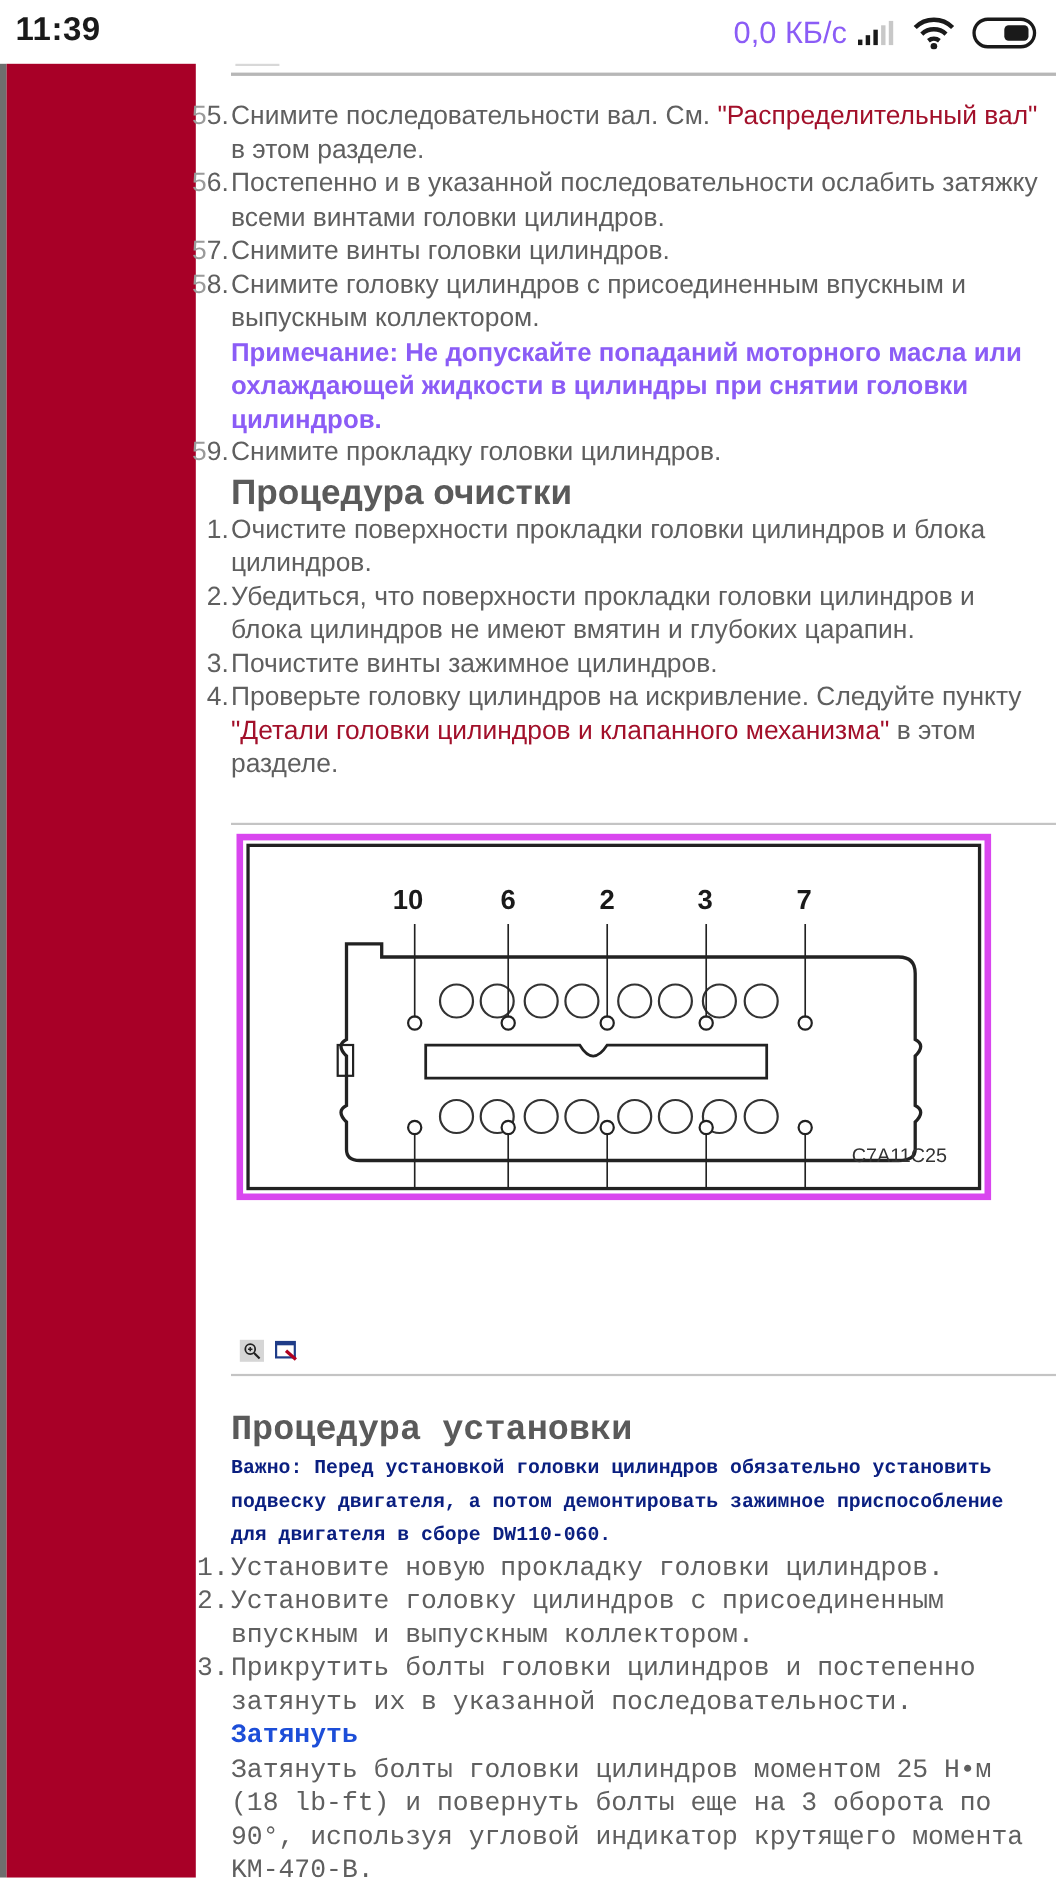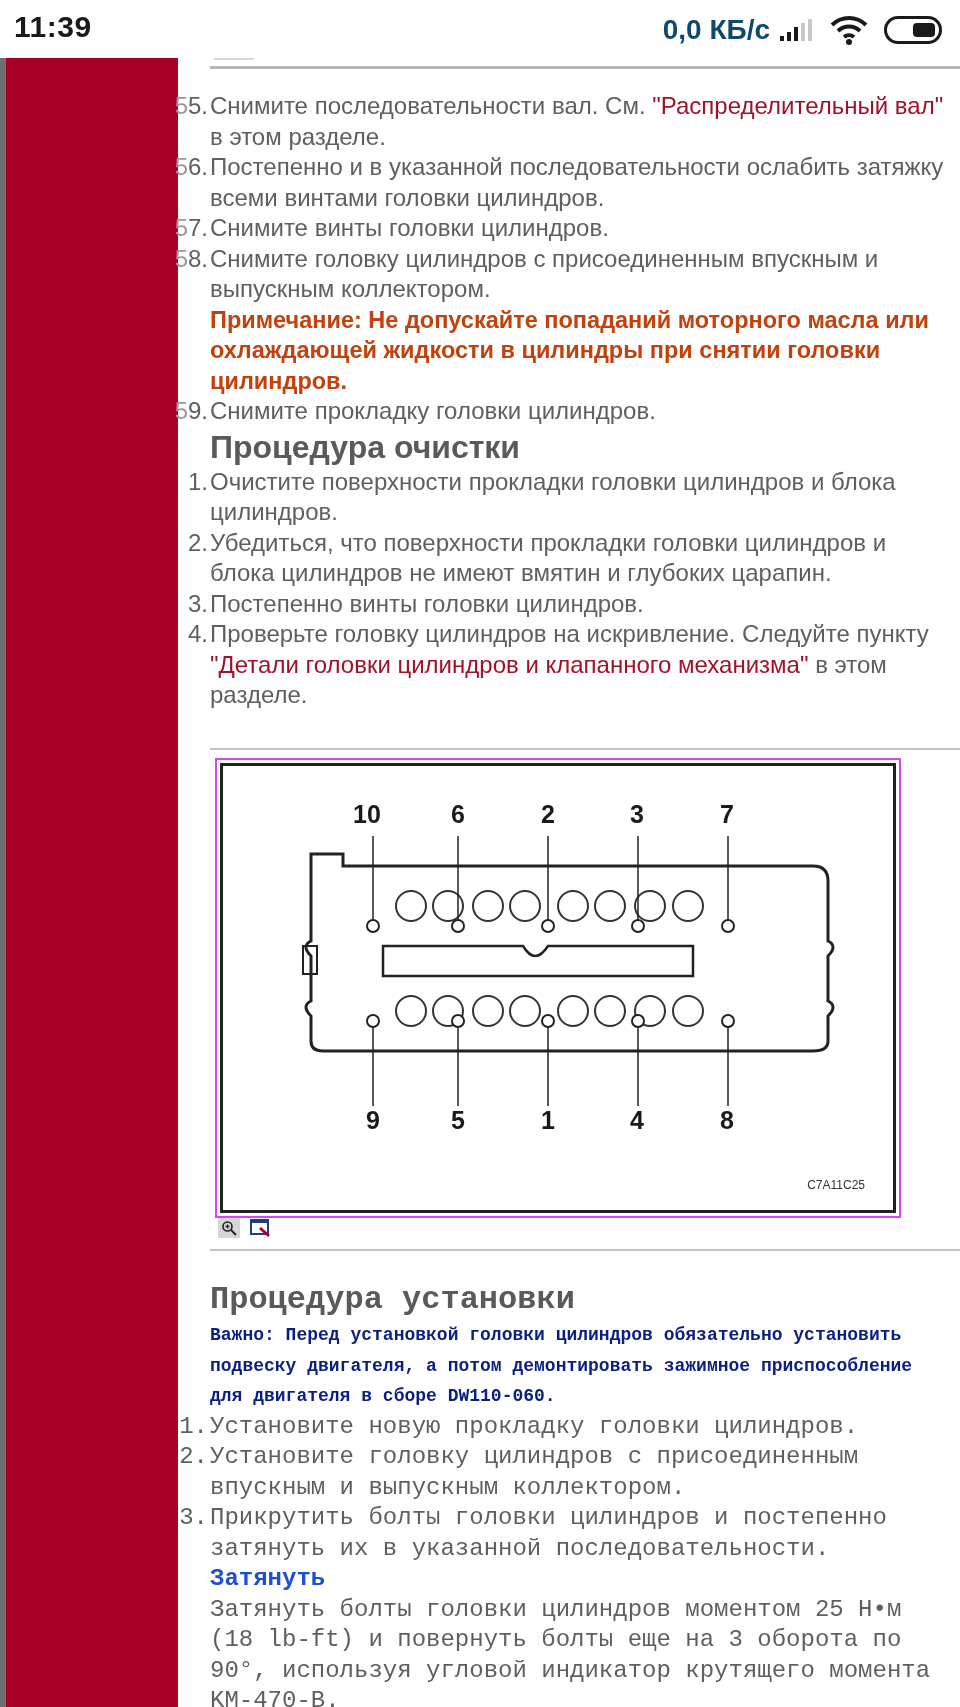--- a/index.html
+++ b/index.html
@@ -3,21 +3,21 @@
 <meta charset="utf-8">
 <style>
   * { margin:0; padding:0; box-sizing:border-box; }
   html, body { width:960px; height:1707px; overflow:hidden; background:#ffffff; }
   body { font-family: "Liberation Sans", "DejaVu Sans", sans-serif; position:relative; }
 
   
   .status-bar { position:absolute; top:0; left:0; width:960px; height:58px; background:#ffffff;padding-left:19px; }
   .status-time { position:absolute; left:14px; top:10px; font-size:30px; font-weight:bold; color:#1a1a1a; letter-spacing:0.5px; }
   .status-right { position:absolute; right:18px; top:10px; height:40px; display:flex; align-items:center; gap:8px; }
-  .net-speed { font-size:28px; font-weight:bold; color:#0c4a6e; }
+  .net-speed { font-size:28px; font-weight:normal; color:#8b5cf6; }
   .signal { display:flex; align-items:flex-end; gap:3px; height:22px; margin-left:2px; }
   .signal span { width:4px; background:#1a1a1a; display:block; }
   .signal span.off { background:#c8c8c8; }
   .wifi { width:38px; height:30px; margin-left:10px; }
   .battery { width:58px; height:28px; border:3px solid #1a1a1a; border-radius:14px; position:relative; margin-left:8px; }
   .battery .fill { position:absolute; right:4px; top:4px; width:22px; height:14px; background:#1a1a1a; border-radius:4px; }
 
   
   .left-strip { position:absolute; left:0; top:58px; width:6px; height:1649px; background:#6e6e6e; }
   .sidebar { position:absolute; left:6px; top:58px; width:172px; height:1649px; background:#a80027; }
@@ -26,32 +26,32 @@
   .content { position:absolute; left:178px; top:58px; width:782px; height:1649px; }
   .top-sep { position:absolute; left:32px; top:8px; width:750px; height:3px; background:#b7b7b7; }
   .top-sep-ghost { position:absolute; left:36px; top:0px; width:40px; height:2px; background:#d8d8d8; }
 
   .text { font-size:24px; line-height:30.5px; color:#5f5f5f; }
   .link { color:#a2102a; }
   .ol { position:absolute; left:32px; width:745px; }
   .li { position:relative; padding-left:0; }
   .num { position:absolute; left:-40px; width:38px; text-align:right; color:#5f5f5f; }
   .num .ghost { color:#9a9a9a; }
-  .note-green { font-weight:bold; color:#c2410c; font-size:23.5px; line-height:30.5px; }
+  .note-green { font-weight:bold; color:#8b5cf6; font-size:23.5px; line-height:30.5px; }
   .note-blue { font-weight:bold; color:#0a1f80; font-size:18px; line-height:30.5px; }
   .h2 { font-size:32px; font-weight:bold; color:#5a5a5a; line-height:40px; }
   .bold-sub { font-weight:bold; color:#1d4ed8; }
 
   .sep { position:absolute; left:32px; width:750px; height:2px; background:#c4c4c4; }
 
   
-  .figure { position:absolute; left:37px; top:700px; width:686px; height:460px; border:2px solid #d946ef; background:#ffffff; padding:3px; }
+  .figure { position:absolute; left:37px; top:700px; width:686px; height:333px; border:6px solid #d946ef; background:#ffffff; padding:3px; }
   .figure-inner { width:100%; height:100%; border:3px solid #222; background:#ffffff; position:relative; overflow:hidden; }
   .fig-label { position:absolute; font-weight:bold; font-size:25px; color:#1a1a1a; }
-  .fig-code { position:absolute; right:28px; bottom:18px; font-size:12px; color:#333; }
+  .fig-code { position:absolute; right:28px; bottom:18px; font-size:18px; color:#333; }
 
   .fig-tools { position:absolute; left:40px; top:1160px; display:flex; gap:10px; }
   .tool { width:22px; height:20px; display:flex; align-items:center; justify-content:center; }
 </style>
 </head>
 <body>
 
 <div class="status-bar">
   <div class="status-time">11:39</div>
   <div class="status-right">
@@ -110,21 +110,21 @@
     <div class="li">
       <span class="num">1.</span>
       <span>Очистите поверхности прокладки головки цилиндров и блока цилиндров.</span>
     </div>
     <div class="li">
       <span class="num">2.</span>
       <span>Убедиться, что поверхности прокладки головки цилиндров и блока цилиндров не имеют вмятин и глубоких царапин.</span>
     </div>
     <div class="li">
       <span class="num">3.</span>
-      <span>Постепенно винты головки цилиндров.</span>
+      <span>Почистите винты зажимное цилиндров.</span>
     </div>
     <div class="li">
       <span class="num">4.</span>
       <span>Проверьте головку цилиндров на искривление. Следуйте пункту </span><span class="link">"Детали головки цилиндров и клапанного механизма"</span><span> в этом разделе.</span>
     </div>
   </div>
 
   <div class="sep" style="top:690px;"></div>
 
   <div class="figure" style="top:700px;">

